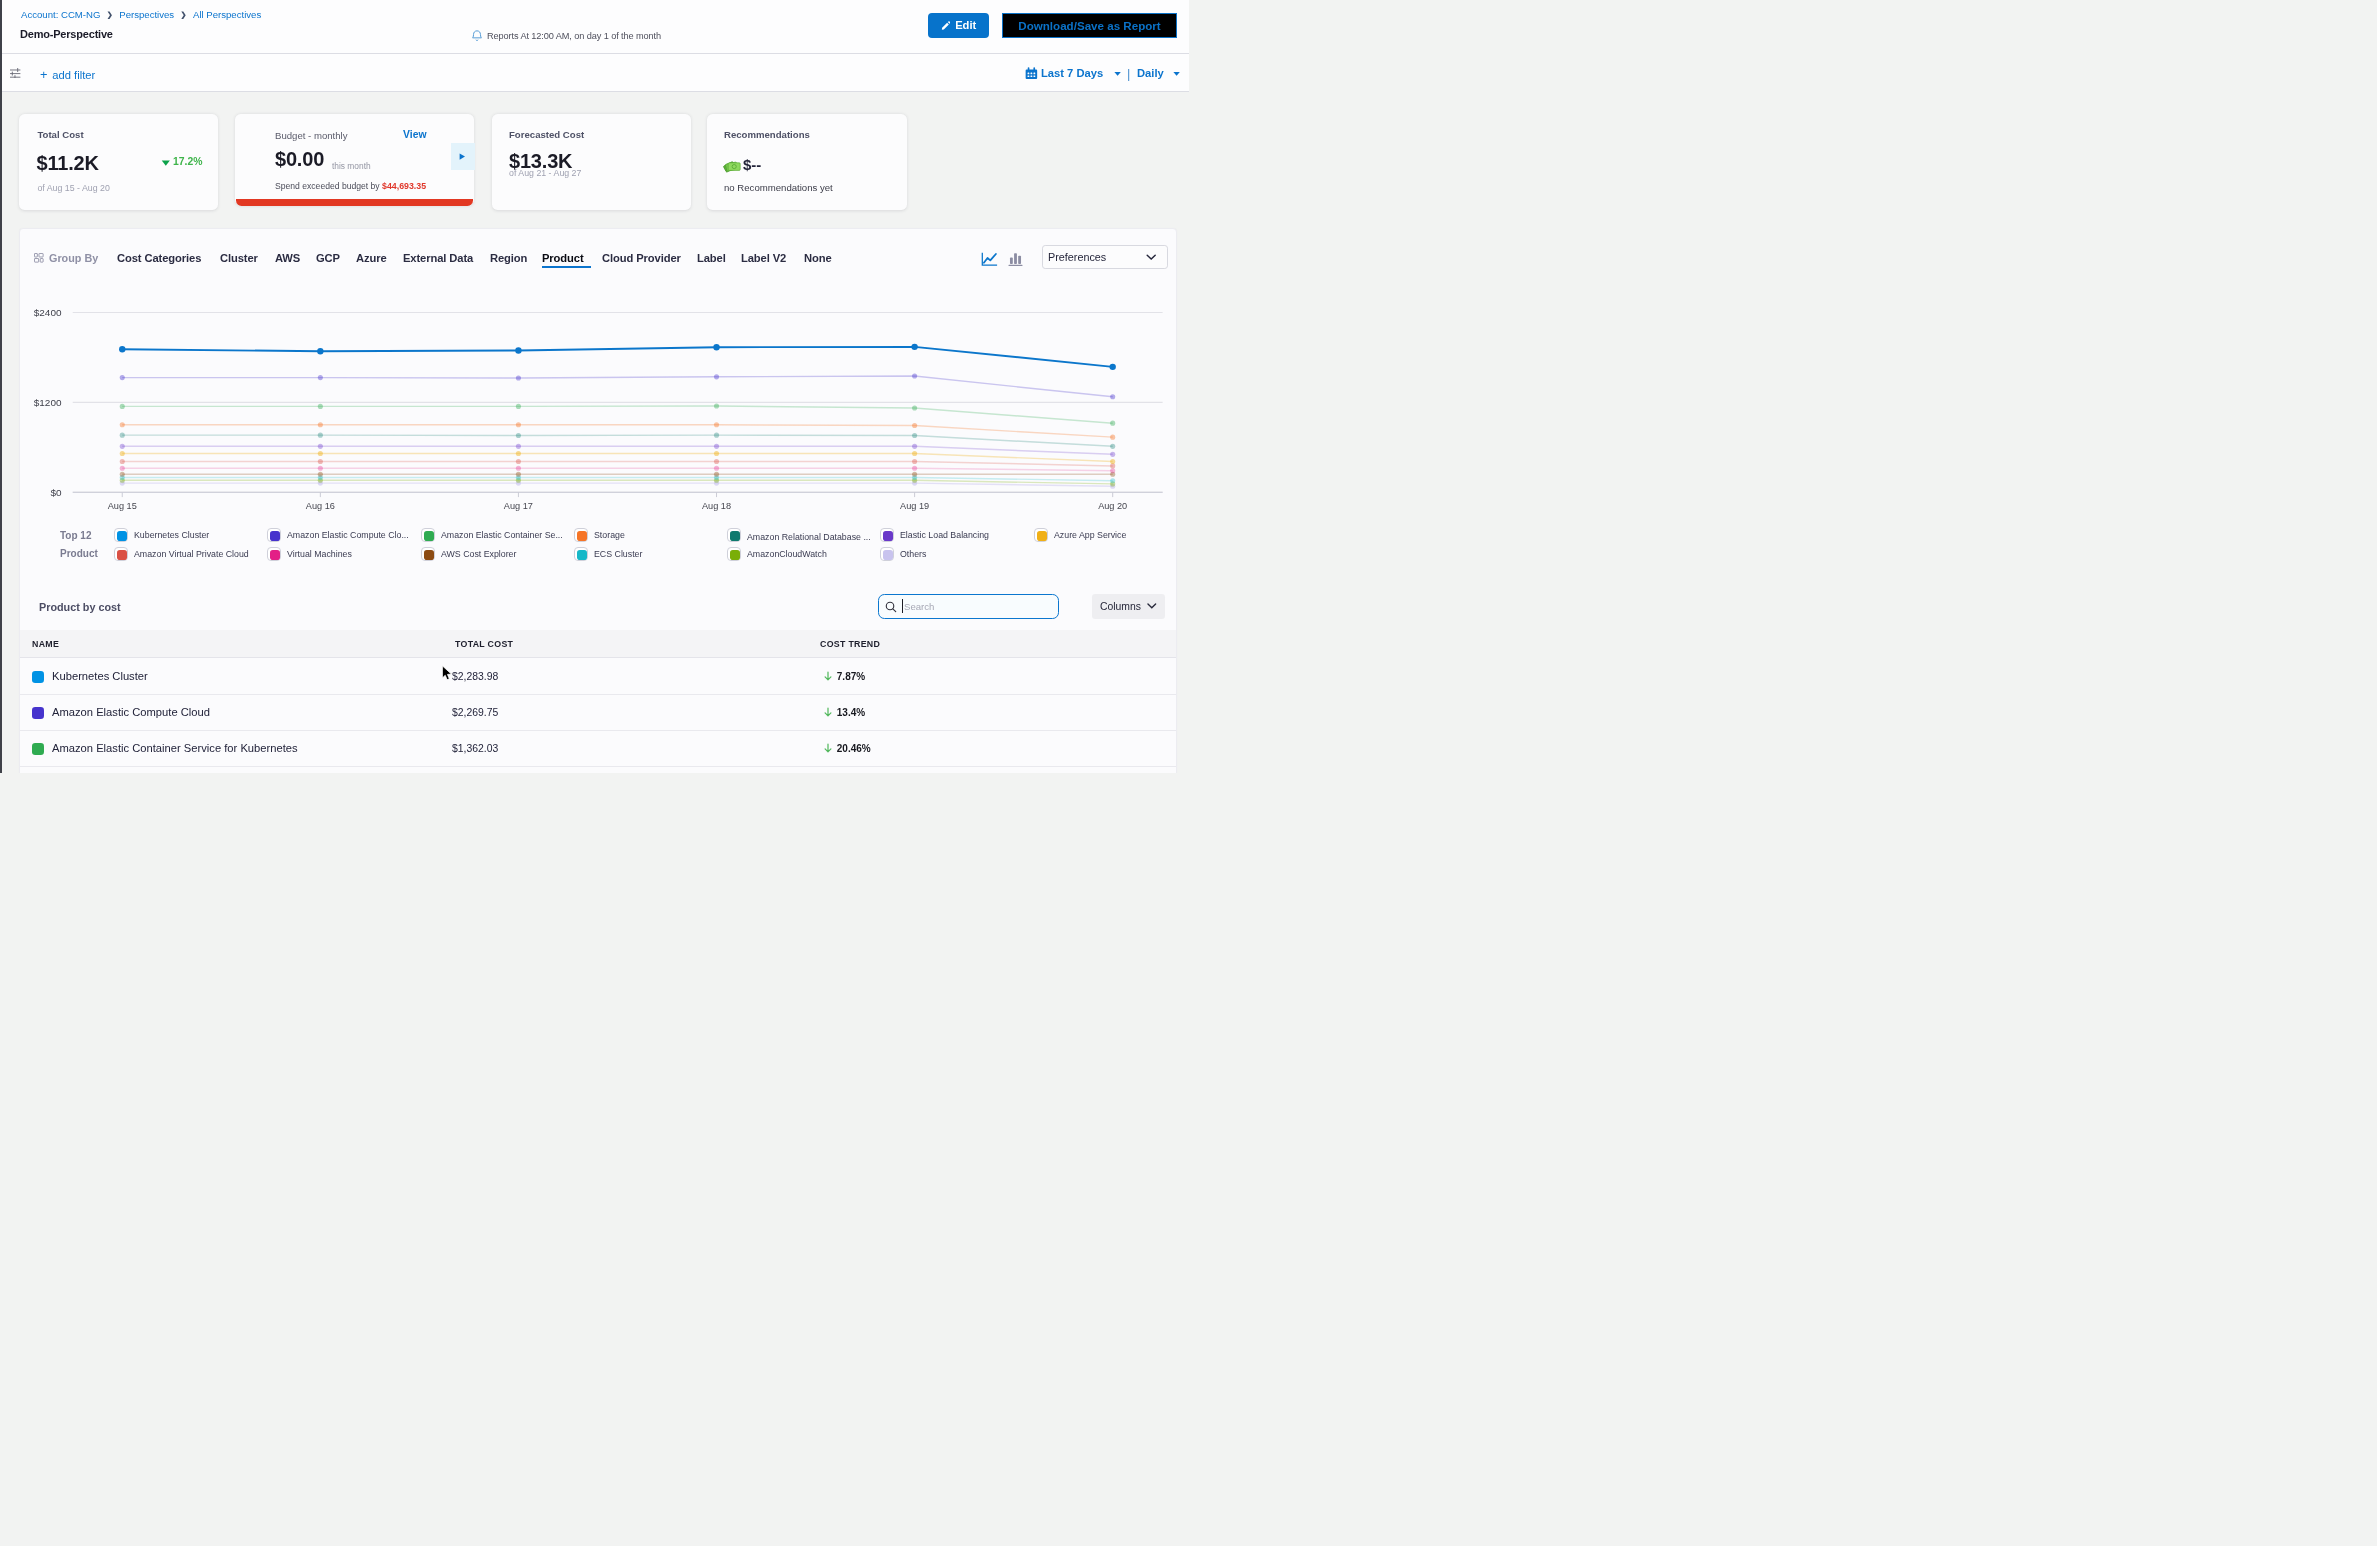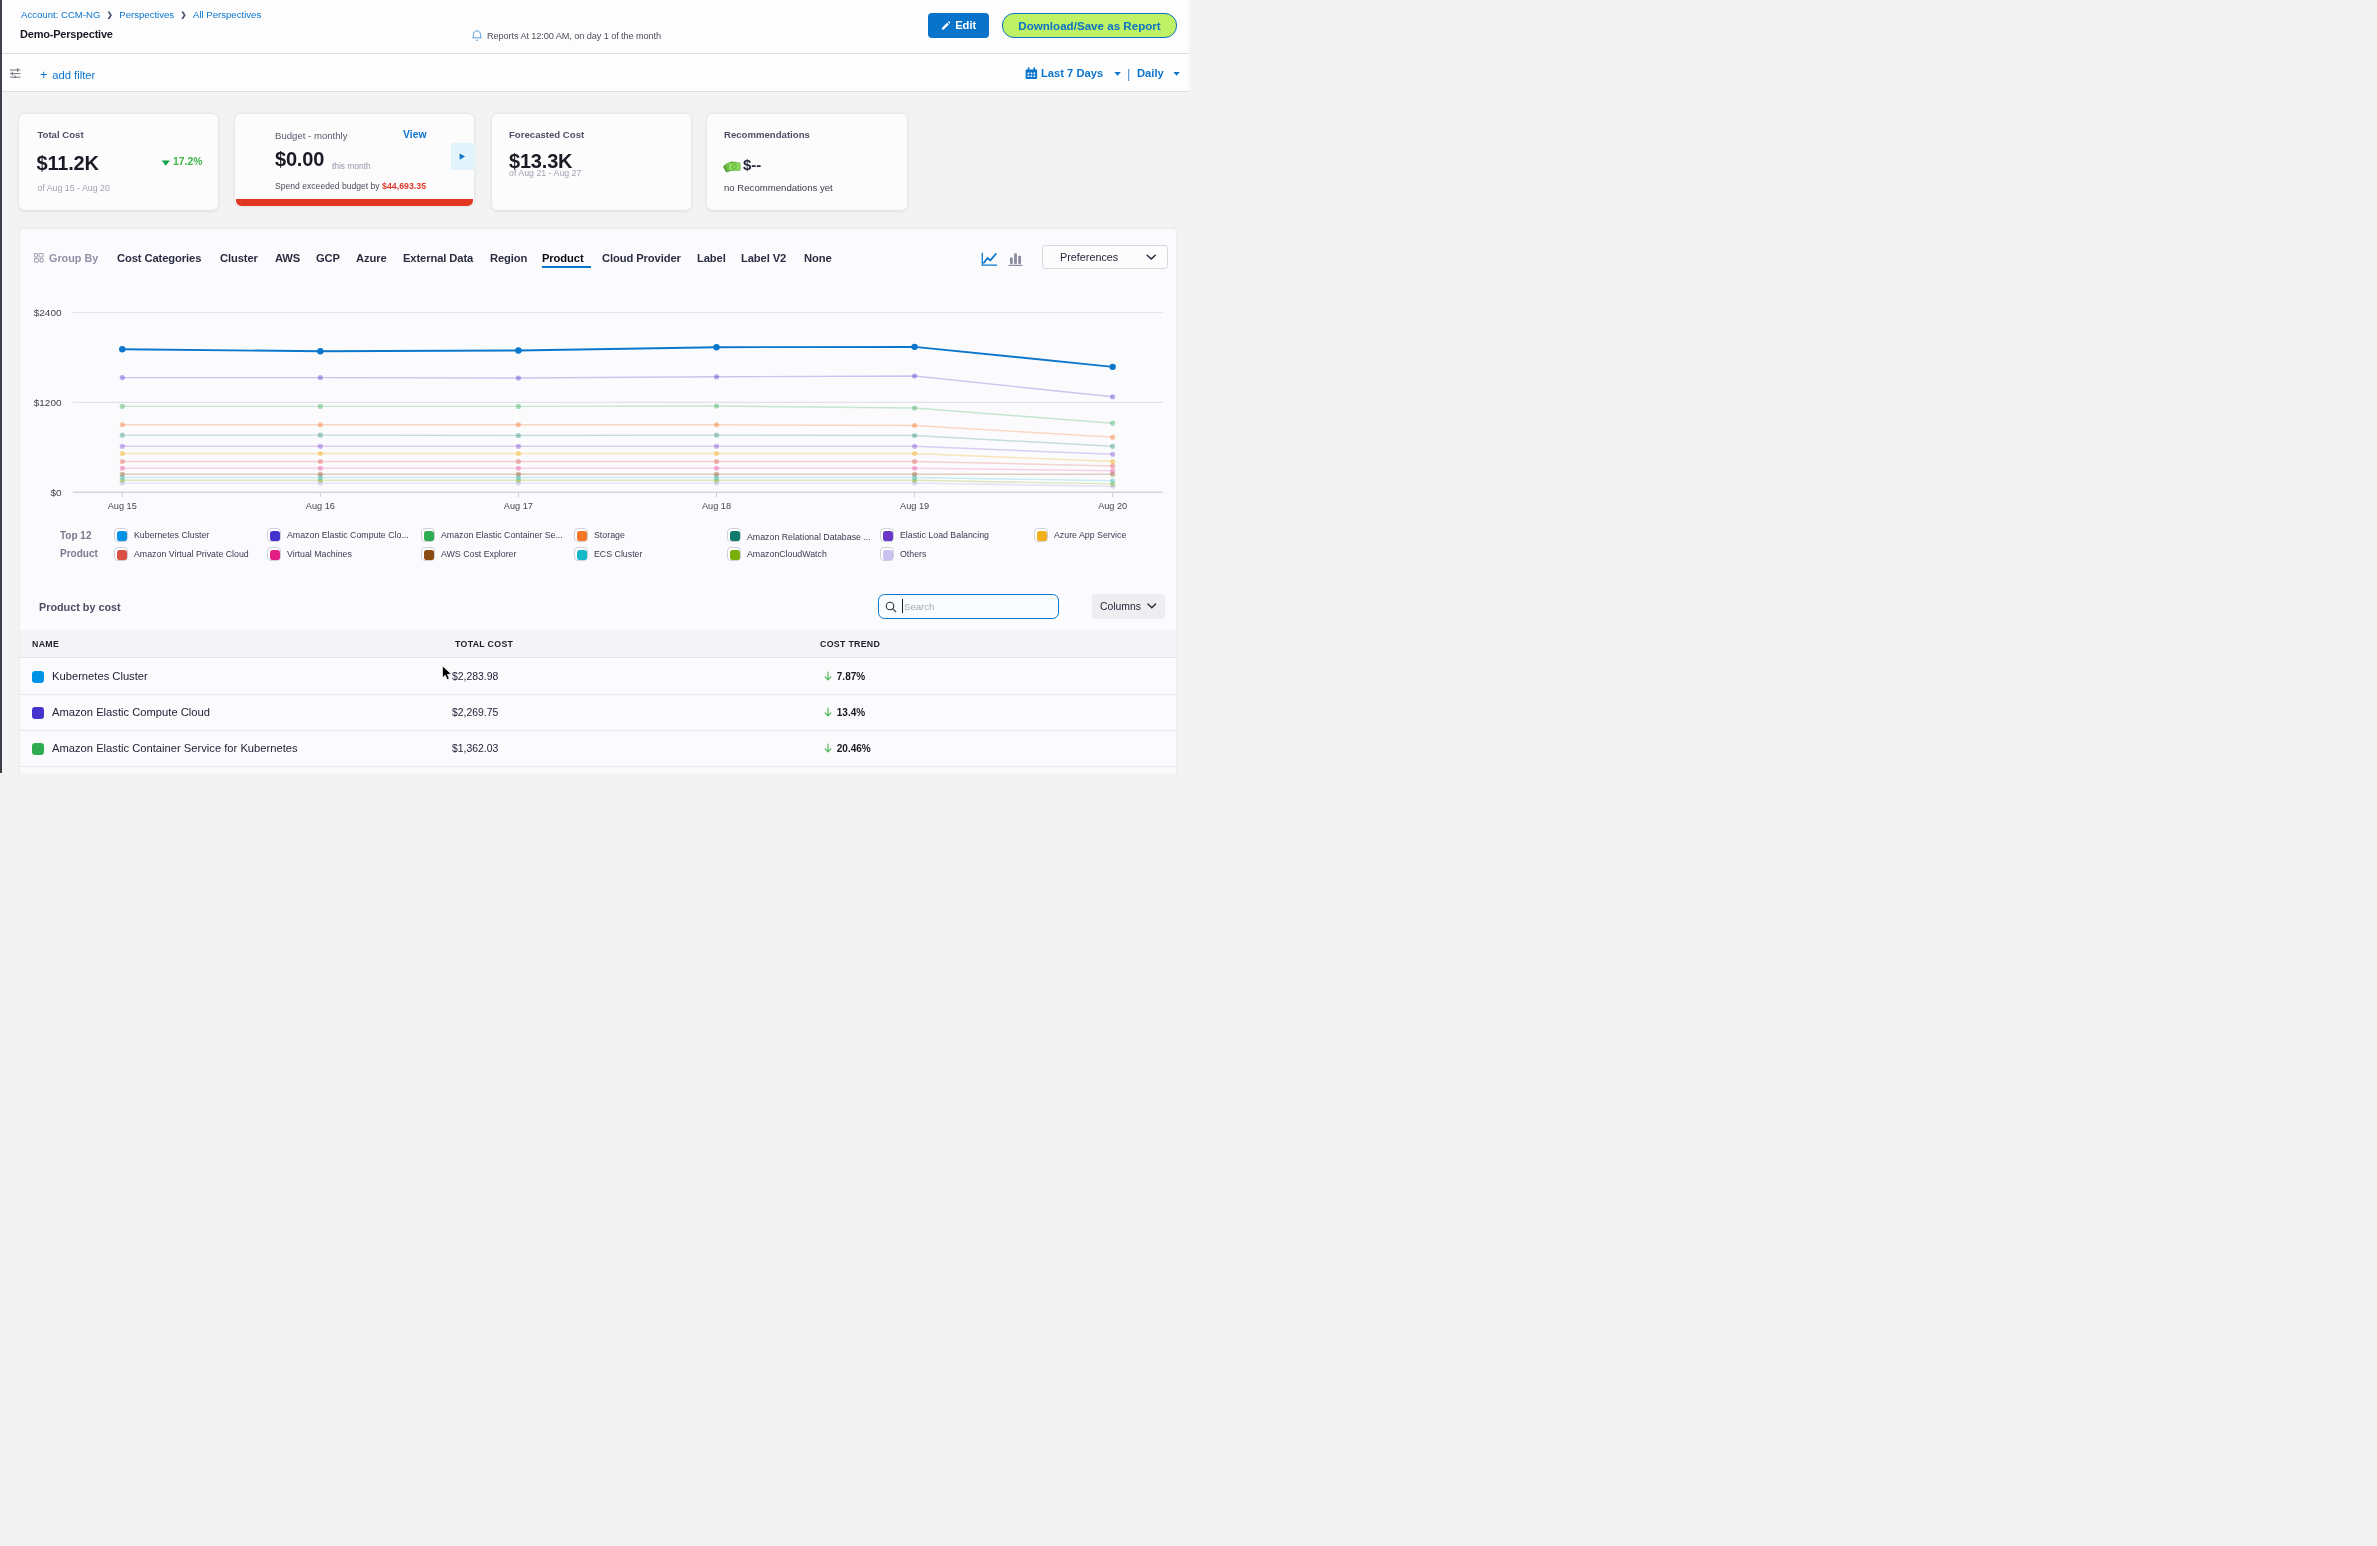--- a/index.html
+++ b/index.html
@@ -5,32 +5,32 @@
 html,body{width:1189px;height:773px;overflow:hidden}
 body{font-family:"Liberation Sans",sans-serif;background:#f2f3f2;position:relative}
 .abs{position:absolute}
 .leftbar{position:absolute;left:0;top:0;width:1.6px;height:773px;background:#3f4149;z-index:50}
 .header{position:absolute;left:0;top:0;width:1189px;height:54px;background:#fdfdfe;border-bottom:0.8px solid #dcdde4}
 .crumb{position:absolute;left:21px;top:8.8px;font-size:9.6px;color:#0b74cd;display:flex;align-items:center;gap:6.4px;white-space:nowrap}
 .crumb .sep{color:#41506b;font-size:7.2px;font-weight:700}
 .title{position:absolute;left:20px;top:28px;font-size:11px;font-weight:700;color:#1b1b28;letter-spacing:-0.2px}
 .reports{position:absolute;left:471px;top:29px;display:flex;align-items:center;gap:4px;font-size:9.2px;color:#4e4f5c;white-space:nowrap;letter-spacing:-0.1px}
 .btn-edit{position:absolute;left:928px;top:12.8px;width:61px;height:25px;background:#0773cb;border-radius:4px;color:#fff;font-size:11.2px;font-weight:700;display:flex;align-items:center;justify-content:center;gap:4.8px}
-.btn-dl{position:absolute;left:1002px;top:12.8px;width:175px;height:25px;border:1.6px solid #0b72c7;border-radius:12px;color:#0b72c7;font-size:11.6px;font-weight:700;display:flex;align-items:center;justify-content:center;background:#bef264;white-space:nowrap}
+.btn-dl{position:absolute;left:1002px;top:12.8px;width:175px;height:25px;border:1.6px solid #0b72c7;border-radius:0;color:#0b72c7;font-size:11.6px;font-weight:700;display:flex;align-items:center;justify-content:center;background:#000000;white-space:nowrap}
 .filterbar{position:absolute;left:0;top:54px;width:1189px;height:38px;background:#fdfdfe;border-bottom:0.8px solid #dcdde4}
 .addfilter{position:absolute;left:40px;top:67px;font-size:11.2px;font-weight:500;color:#0b74cd;white-space:nowrap}
 .fitem{position:absolute;color:#0b74cd;font-size:11.2px;font-weight:600;white-space:nowrap}
 .card{position:absolute;background:#fcfcfd;border-radius:5.6px;box-shadow:0 0.8px 3.2px rgba(40,41,61,.12);top:114px;height:96px}
 .ctitle{position:absolute;left:18.4px;top:15px;font-size:9.6px;font-weight:700;color:#4e5166}
 .cbig{position:absolute;font-size:20px;font-weight:700;color:#1b1b26;letter-spacing:-0.2px}
 .csub{position:absolute;left:18.4px;top:69px;font-size:8.8px;color:#9fa1b1;white-space:nowrap}
 .panel{position:absolute;left:19px;top:228px;width:1158px;height:559px;background:#fbfbfd;border:0.8px solid #ececf1;border-radius:4px;box-shadow:0 0.8px 1.6px rgba(0,0,0,.03)}
 .tab{position:absolute;top:252px;font-size:11.2px;font-weight:700;color:#2b2c42;letter-spacing:-0.1px;white-space:nowrap}
 .groupby{position:absolute;left:49px;top:252px;font-size:10.8px;font-weight:700;color:#8f90a5}
-.prefs{position:absolute;left:1042px;top:245px;width:126px;height:24.4px;border:0.8px solid #d8d9e0;border-radius:3.2px;background:#fcfcfd;font-size:10.8px;color:#25263b;display:flex;align-items:center;padding-left:17px}
+.prefs{position:absolute;left:1042px;top:245px;width:126px;height:24.4px;border:0.8px solid #d8d9e0;border-radius:3.2px;background:#fcfcfd;font-size:10.8px;color:#25263b;display:flex;align-items:center;padding-left:5px}
 .leg-sq{position:absolute;width:13.6px;height:13.6px;border:0.8px solid #cfd0da;border-radius:4px;background:#fff}
 .leg-sq i{position:absolute;left:1.6px;top:1.6px;width:10px;height:10px;border-radius:2.8px;display:block}
 .leg-t{position:absolute;font-size:8.8px;color:#3a3b51;line-height:12px;width:126px;overflow:hidden;white-space:nowrap}
 .topn{position:absolute;left:60px;font-size:10px;font-weight:700;color:#7a7b90}
 .pbc{position:absolute;left:39px;top:601px;font-size:10.8px;font-weight:700;color:#4c4d64}
 .search{position:absolute;left:878px;top:594px;width:181px;height:25px;border:1.3px solid #0b77cf;border-radius:6.4px;background:#f8fcfe}
 .search .ph{position:absolute;left:25px;top:5.6px;font-size:9.6px;color:#a7a8b5}
 .cols{position:absolute;left:1092px;top:594px;width:73px;height:25px;background:#eeeef1;border-radius:3.2px;font-size:10.4px;color:#27283a;display:flex;align-items:center;justify-content:center;gap:6.4px}
 .thead{position:absolute;left:20px;top:630px;width:1156px;height:28px;background:#f4f4f6;border-bottom:0.8px solid #e4e4ea}
 .th{position:absolute;top:8.8px;font-size:8.8px;font-weight:700;color:#1d1e2c;letter-spacing:0.3px}

